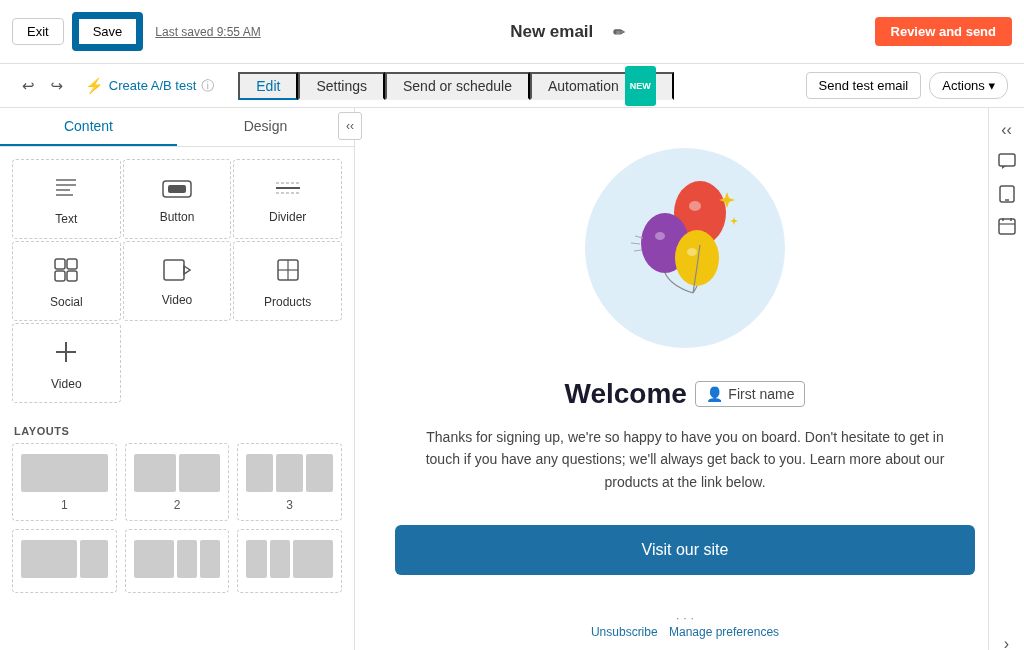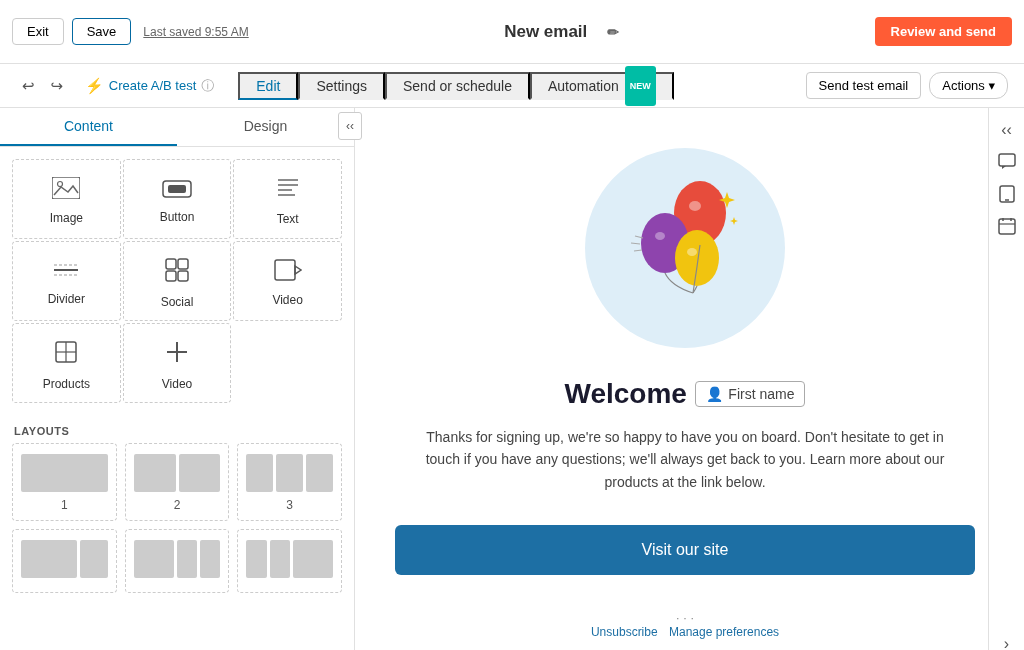--- a/index.html
+++ b/index.html
@@ -7,21 +7,21 @@
 
     
     .top-bar {
       display: flex; align-items: center; background: #fff; border-bottom: 1px solid #e0e0e0;
       padding: 0 12px; height: 64px; gap: 8px;
     }
     .btn-exit {
       background: #fff; border: 1px solid #ccc; border-radius: 4px; padding: 5px 14px; font-size: 13px; font-weight: 500; cursor: pointer;
     }
     .btn-save {
-      background: #fff; border: 1px solid #0369a1; border-radius: 4px; padding: 5px 14px; font-size: 13px; font-weight: 500; cursor: pointer;
+      background: #fff; border: 7px solid #0369a1; border-radius: 4px; padding: 5px 14px; font-size: 13px; font-weight: 500; cursor: pointer;
     }
     .last-saved { font-size: 12px; color: #666; text-decoration: underline; cursor: pointer; margin-left: 4px; }
     .email-title { flex: 1; text-align: center; font-size: 17px; font-weight: 600; display: flex; align-items: center; justify-content: center; gap: 20px; }
     .pencil-icon { color: #666; font-size: 14px; cursor: pointer; }
     .btn-review {
       background: #ff5c35; color: #fff; border: none; border-radius: 4px; padding: 7px 16px; font-size: 13px; font-weight: 600; cursor: pointer;
     }
 
     
     .nav-bar {
@@ -147,51 +147,41 @@
 <div class="main-layout">
 
   <div class="left-panel">
     <div class="panel-tabs">
       <button class="panel-tab active">Content</button>
       <button class="panel-tab">Design</button>
     </div>
 
     <div class="elements-grid">
 
-      <div class="element-item">
-        <span class="element-icon">
-          <svg width="28" height="22" viewBox="0 0 28 22">
-              <rect width="28" height="22" rx="2" fill="none" stroke="#666" stroke-width="1.5"></rect>
-              <circle cx="8" cy="7" r="2.5" fill="none" stroke="#666" stroke-width="1.2"></circle>
-              <polyline points="2,18 9,10 16,15 21,9 26,16" fill="none" stroke="#666" stroke-width="1.5"></polyline>
-            </svg>
-        </span>
-        <span class="element-label">Image</span>
-      </div>
-
-      <div class="element-item">
-        <span class="element-icon">
-          <svg width="30" height="18" viewBox="0 0 30 18">
-              <rect x="1" y="1" width="28" height="16" rx="3" fill="none" stroke="#555" stroke-width="1.5"></rect>
-              <rect x="6" y="5" width="18" height="8" rx="2" fill="#555"></rect>
-            </svg>
-        </span>
-        <span class="element-label">Button</span>
-      </div>
 
       <div class="element-item">
         <span class="element-icon">
           <svg width="26" height="24" viewBox="0 0 26 24">
               <line x1="3" y1="4" x2="23" y2="4" stroke="#666" stroke-width="1.5"></line>
               <line x1="3" y1="9" x2="23" y2="9" stroke="#666" stroke-width="1.5"></line>
               <line x1="3" y1="14" x2="17" y2="14" stroke="#666" stroke-width="1.5"></line>
               <line x1="3" y1="19" x2="20" y2="19" stroke="#666" stroke-width="1.5"></line>
             </svg>
         </span>
         <span class="element-label">Text</span>
+      </div>
+
+      <div class="element-item">
+        <span class="element-icon">
+          <svg width="30" height="18" viewBox="0 0 30 18">
+              <rect x="1" y="1" width="28" height="16" rx="3" fill="none" stroke="#555" stroke-width="1.5"></rect>
+              <rect x="6" y="5" width="18" height="8" rx="2" fill="#555"></rect>
+            </svg>
+        </span>
+        <span class="element-label">Button</span>
       </div>
 
       <div class="element-item">
         <span class="element-icon">
           <svg width="28" height="20" viewBox="0 0 28 20">
               <line x1="2" y1="5" x2="26" y2="5" stroke="#999" stroke-width="1" stroke-dasharray="3,2"></line>
               <line x1="2" y1="10" x2="26" y2="10" stroke="#555" stroke-width="2"></line>
               <line x1="2" y1="15" x2="26" y2="15" stroke="#999" stroke-width="1" stroke-dasharray="3,2"></line>
             </svg>
         </span>

